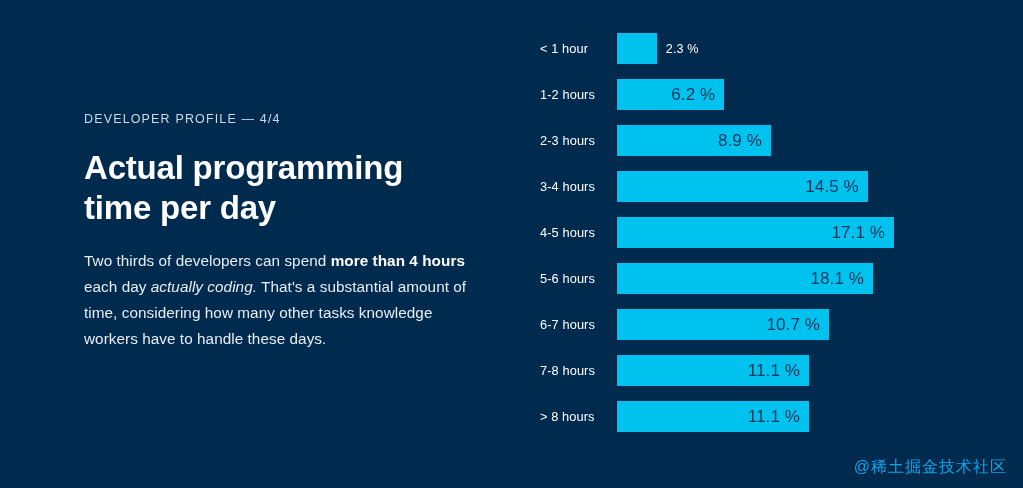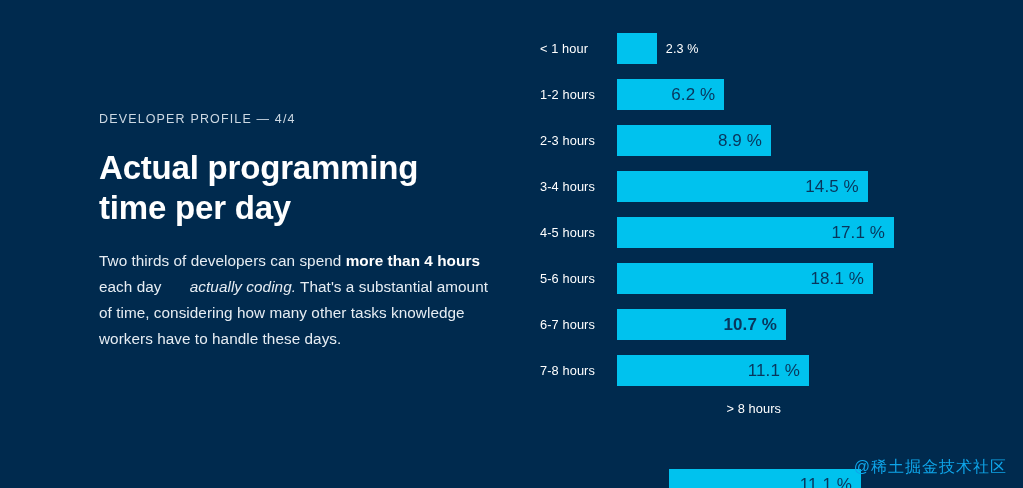--- a/index.html
+++ b/index.html
@@ -19,21 +19,21 @@
   .slide {
     position: relative;
     width: 1023px;
     height: 488px;
     background: #002a4e;
   }
 
   
   .left-col {
     position: absolute;
-    left: 99px;
+    left: 84px;
     top: 112px;
     width: 400px;
   }
 
   .eyebrow {
     font-size: 12.5px;
     letter-spacing: 1.15px;
     color: #cdd9e3;
     text-transform: uppercase;
     margin: 0 0 22px 0;
@@ -52,37 +52,37 @@
 
   .body-copy {
     font-size: 15.3px;
     line-height: 26px;
     color: #e6edf3;
     margin: 0;
     max-width: 398px;
     letter-spacing: 0.05px;
   }
   .body-copy b { font-weight: 700; color: #ffffff; }
-  .body-copy i { font-style: italic; margin-left: 24px; }
+  .body-copy i { font-style: italic; }
 
   
   .chart {
     position: absolute;
     left: 540px;
     top: 33px;
     width: 450px;
   }
 
   .bar-row {
     display: flex;
     align-items: center;
     height: 31px;
     margin-bottom: 15px;
   }
-  .bar-row:last-child { margin-bottom: 8px; flex-direction: column; }
+  .bar-row:last-child { margin-bottom: 8px; }
 
   .cat-label {
     width: 68px;
     flex: 0 0 68px;
     text-align: left;
     font-size: 12.8px;
     color: #ffffff;
     padding-right: 9px;
     white-space: nowrap;
     letter-spacing: 0.1px;
@@ -191,21 +191,21 @@
         <div class="cat-label">5-6 hours</div>
         <div class="bar-track">
           <div class="bar" style="width: 256px; background: rgb(0, 194, 238);">
             <span class="bar-value-in">18.1 %</span>
           </div>
         </div>
       </div>
       <div class="bar-row">
         <div class="cat-label">6-7 hours</div>
         <div class="bar-track">
-          <div class="bar" style="width: 169px; background: rgb(0, 194, 238); font-weight: bold;">
+          <div class="bar" style="width: 212px; background: rgb(0, 194, 238);">
             <span class="bar-value-in">10.7 %</span>
           </div>
         </div>
       </div>
       <div class="bar-row">
         <div class="cat-label">7-8 hours</div>
         <div class="bar-track">
           <div class="bar" style="width: 192.03px; background: rgb(0, 194, 238);">
             <span class="bar-value-in">11.1 %</span>
           </div>

